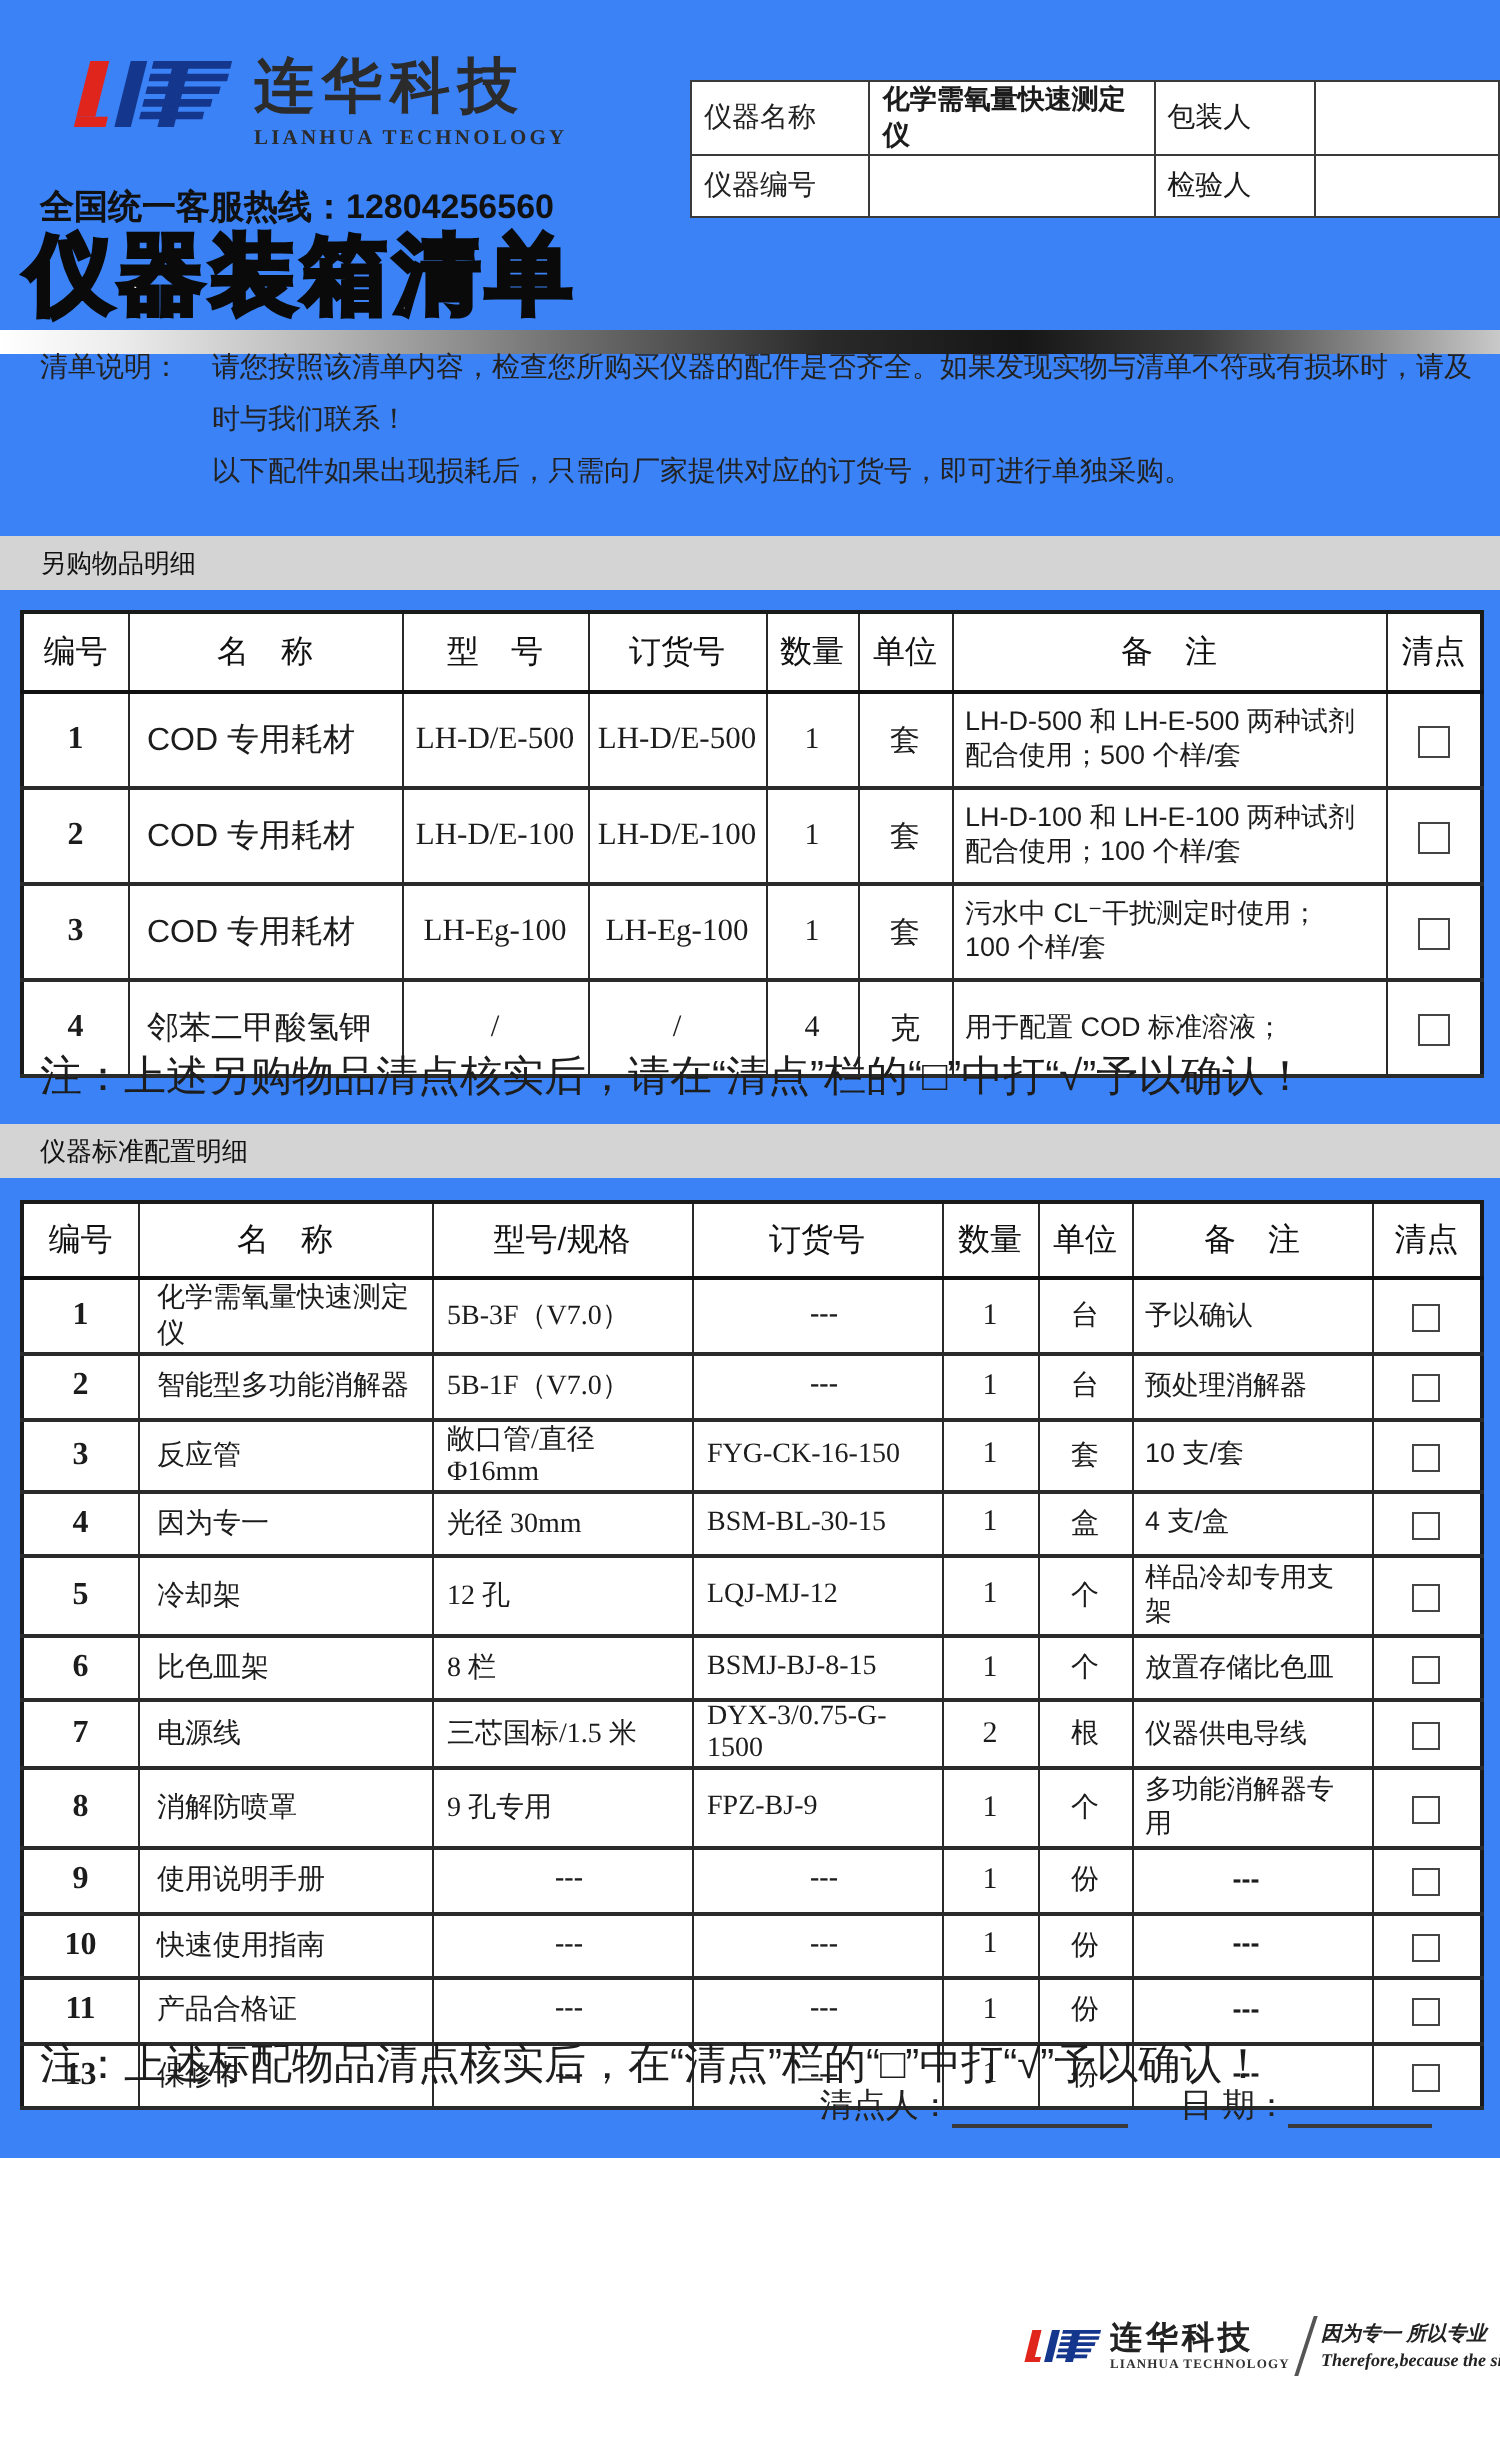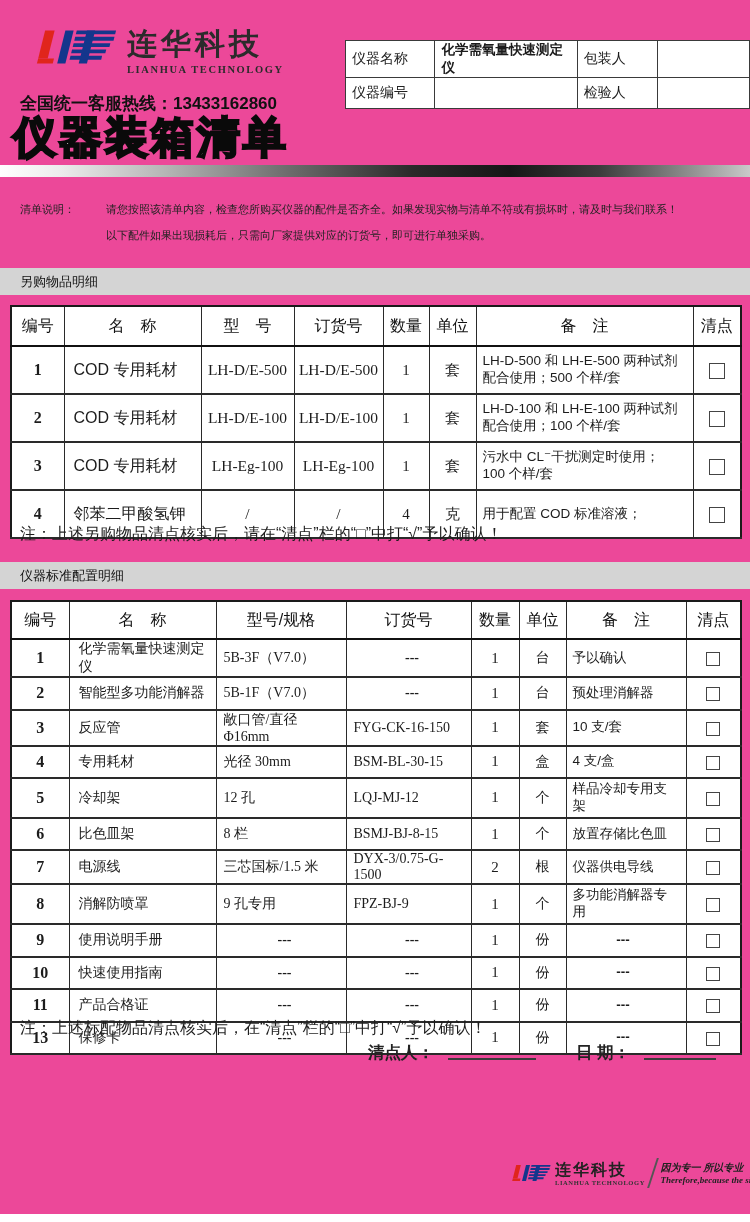--- a/index.html
+++ b/index.html
@@ -1,18 +1,18 @@
 <!DOCTYPE html>
 <html><head>
 <meta charset="utf-8">
 <style>
   html,body{margin:0;padding:0;}
   body{width:750px;height:1222px;background:#ffffff;overflow:hidden;
        font-family:"Liberation Sans","DejaVu Sans",sans-serif;color:#1c1c1c;}
-  .page{position:relative;width:750px;height:1214px;background:#ec4899;}
+  .page{position:relative;width:750px;height:1079px;background:#3b82f6;}
 
   
   .logo-block{position:absolute;left:22px;top:26px;display:flex;align-items:flex-start;gap:10px;}
   .logo-mark{flex:0 0 auto;}
   .logo-text .cn{font-size:30px;letter-spacing:4px;font-weight:600;color:#2b2b2b;line-height:36px;}
   .logo-text .en{font-family:"Liberation Serif","DejaVu Serif",serif;font-weight:bold;
                  font-size:10.5px;letter-spacing:1.6px;color:#2b2b2b;margin-top:2px;}
   .hotline{position:absolute;left:20px;top:92px;font-size:17px;font-weight:bold;color:#111;}
   .doc-title{position:absolute;left:13px;top:109px;font-size:43px;font-weight:900;
              letter-spacing:3px;color:#ffffff;-webkit-text-stroke:2.4px #0a0a0a;
@@ -24,21 +24,21 @@
   .info-table .lbl{width:80px;color:#222;}
   .info-table .val1{width:136px;font-weight:bold;font-size:13.5px;}
   .info-table .lbl2{width:70px;}
   .info-table .val2{width:84px;}
 
   .grad-bar{position:absolute;left:0;top:165px;width:750px;height:12px;
             background:linear-gradient(90deg,#ffffff 0%,#ececec 8%,#b5b5b5 22%,#6e6e6e 38%,
                        #2a2a2a 55%,#161616 68%,#3c3c3c 80%,#8f8f8f 92%,#c9c9c9 100%);}
 
   
-  .notice{position:absolute;left:20px;top:196px;width:716px;display:flex;font-size:11px;line-height:26px;color:#222;}
+  .notice{position:absolute;left:20px;top:170px;width:716px;display:flex;font-size:14px;line-height:26px;color:#222;}
   .notice .nlabel{flex:0 0 86px;white-space:nowrap;}
   .notice .nbody{width:630px;}
   .notice p{margin:0 0 0 0;}
   .notice p + p{margin-top:0;}
 
   
   .section-bar{position:absolute;left:0;width:750px;height:27px;background:#d4d4d4;}
   .section-bar span{display:inline-block;margin-left:20px;line-height:27px;
                     font-size:13px;font-weight:normal;color:#111;}
   #bar1{top:268px;}
@@ -70,25 +70,25 @@
   td.col-remark{text-align:left;padding:2px 6px !important;white-space:pre-line;line-height:1.25;}
   #table1 td.col-remark{font-size:13.5px !important;}
   #table2 td.col-remark{font-size:13.5px !important;}
   td.dash{text-align:center !important;padding-left:0 !important;font-weight:bold;}
   td.col-check{text-align:center;}
   .checkbox{display:inline-block;vertical-align:middle;border:1.5px solid #444;background:#fff;}
   #table1 .checkbox{width:14px;height:14px;}
   #table2 .checkbox{width:12px;height:12px;}
 
   
-  .note{position:absolute;left:20px;font-size:16px;color:#1d1d1d;}
+  .note{position:absolute;left:20px;font-size:21px;color:#1d1d1d;}
   #note1{top:524px;}
   #note2{top:1018px;}
-  .signoff{position:absolute;right:34px;top:1042px;font-size:16.5px;font-weight:bold;
-           display:flex;color:#222;gap:14px;}
+  .signoff{position:absolute;right:34px;top:1042px;font-size:16.5px;font-weight:normal;
+           display:flex;align-items:flex-end;color:#222;}
   .blank{display:inline-block;border-bottom:2px solid #3a3a3a;height:16px;}
   #blank1{width:88px;margin-right:26px;}
   #blank2{width:72px;}
 
   
   .footer{position:absolute;left:505px;top:1158px;display:flex;align-items:center;white-space:nowrap;}
   .footer .f-text{margin-left:4px;}
   .footer .f-cn{font-size:16px;font-weight:bold;letter-spacing:2px;color:#222;line-height:18px;}
   .footer .f-en{font-family:"Liberation Serif","DejaVu Serif",serif;font-weight:bold;
                 font-size:6.5px;letter-spacing:0.6px;color:#333;}
@@ -115,21 +115,21 @@
         <rect x="88" y="36" width="54" height="6" fill="#14368c"></rect>
         <rect x="88" y="46" width="50" height="6" fill="#14368c"></rect>
       </g>
     </svg>
     <div class="logo-text">
       <div class="cn">连华科技</div>
       <div class="en">LIANHUA TECHNOLOGY</div>
     </div>
   </div>
 
-  <div class="hotline">全国统一客服热线：13433162860</div>
+  <div class="hotline">全国统一客服热线：12804256560</div>
   <div class="doc-title">仪器装箱清单</div>
 
   <table class="info-table">
     <tbody>
       <tr>
         <td class="lbl">仪器名称</td>
         <td class="val1">化学需氧量快速测定仪</td>
         <td class="lbl2">包装人</td>
         <td class="val2"></td>
       </tr>
@@ -279,21 +279,21 @@
           <td class="col-name">反应管</td>
           <td class="col-model">敞口管/直径 Φ16mm</td>
           <td class="col-order">FYG-CK-16-150</td>
           <td class="col-qty">1</td>
           <td class="col-unit">套</td>
           <td class="col-remark">10 支/套</td>
           <td class="col-check"><span class="checkbox"></span></td>
         </tr>
         <tr>
           <td class="col-no">4</td>
-          <td class="col-name">专用耗材</td>
+          <td class="col-name">因为专一</td>
           <td class="col-model">光径 30mm</td>
           <td class="col-order">BSM-BL-30-15</td>
           <td class="col-qty">1</td>
           <td class="col-unit">盒</td>
           <td class="col-remark">4 支/盒</td>
           <td class="col-check"><span class="checkbox"></span></td>
         </tr>
         <tr>
           <td class="col-no">5</td>
           <td class="col-name">冷却架</td>

